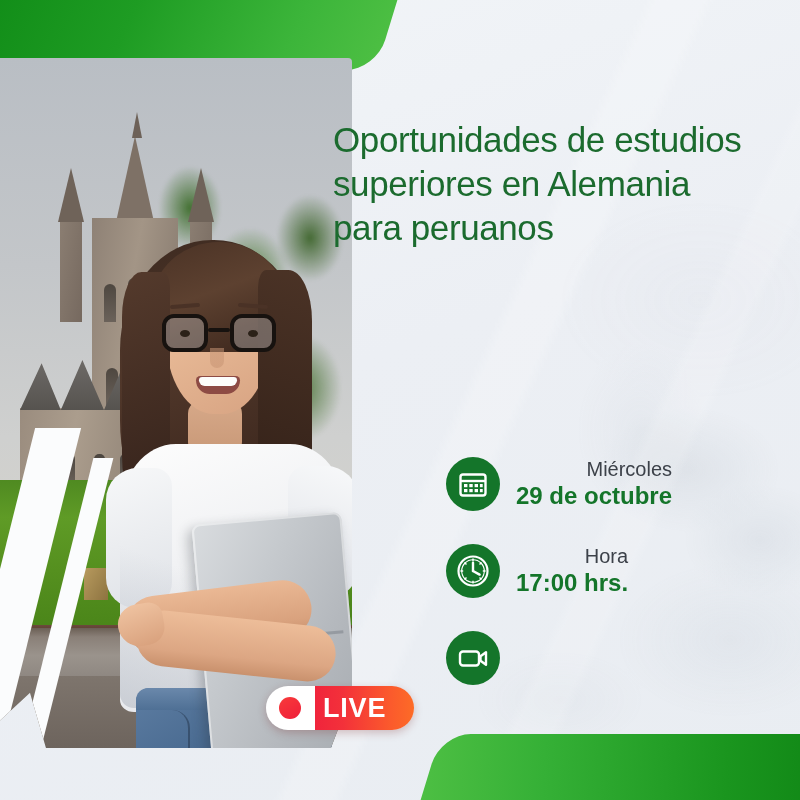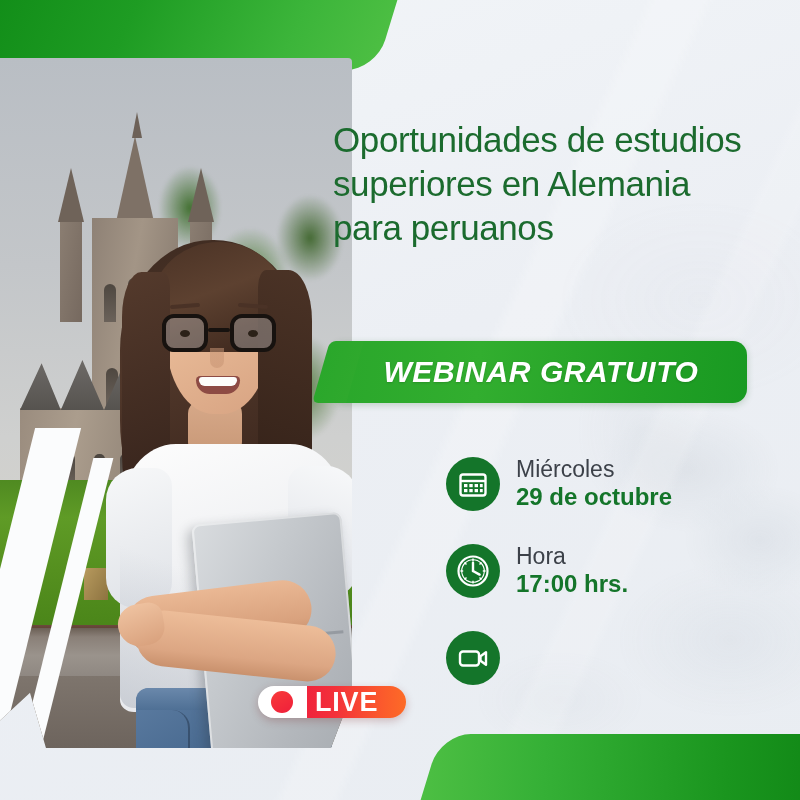--- a/index.html
+++ b/index.html
@@ -377,27 +377,27 @@
   .info-row { display:flex; align-items:center; height:87px; }
   .info-icon {
     width:54px; height:54px; flex:0 0 54px;
     border-radius:50%;
     background:#14752a;
     display:flex; align-items:center; justify-content:center;
     margin-right:16px;
   }
   .info-icon svg { display:block; }
   .info-text { line-height:1.14; }
-  .info-label { font-size:23px; color:#3c4149; }
+  .info-label { font-size:20px; color:#3c4149;text-align:right; }
   .info-value { font-size:24px; font-weight:bold; color:#14752a; margin-top:1px; }
 
   
   .live {
-    position:absolute; left:258px; top:686px;
-    width:148px; height:32px;
+    position:absolute; left:266px; top:686px;
+    width:148px; height:44px;
     border-radius:24px;
     background:linear-gradient(90deg,#ffffff 0%,#ffffff 33%,#f0243c 33%,#f3313a 52%,#fb5a2c 84%,#fd6b27 100%);
     display:flex; align-items:center;
     box-shadow:0 3px 9px rgba(120,30,30,.25);
     overflow:hidden;
   }
   .live-dot {
     width:22px; height:22px; border-radius:50%;
     background:linear-gradient(150deg,#f83a3a,#ef1f3a);
     margin-left:13px;
@@ -499,23 +499,20 @@
       <div class="hand"></div>
     </div>
 
     <div class="stripe stripe-a"></div>
     <div class="stripe stripe-b"></div>
   </div>
 
 
   <div class="headline">Oportunidades de estudios superiores en Alemania para peruanos</div>
 
-  <div class="webinar">
-    <span class="webinar-label">WEBINAR GRATUITO</span>
-  </div>
 
   <div class="info">
 
     <div class="info-row">
       <div class="info-icon">
         <svg width="32" height="32" viewBox="0 0 32 32">
           <rect x="3.5" y="6.5" width="25" height="21" rx="2.5" fill="none" stroke="#fff" stroke-width="2.4"></rect>
           <line x1="3.5" y1="13" x2="28.5" y2="13" stroke="#fff" stroke-width="2.4"></line>
           <g fill="#fff">
             <rect x="7" y="16" width="3.4" height="3.2"></rect>

